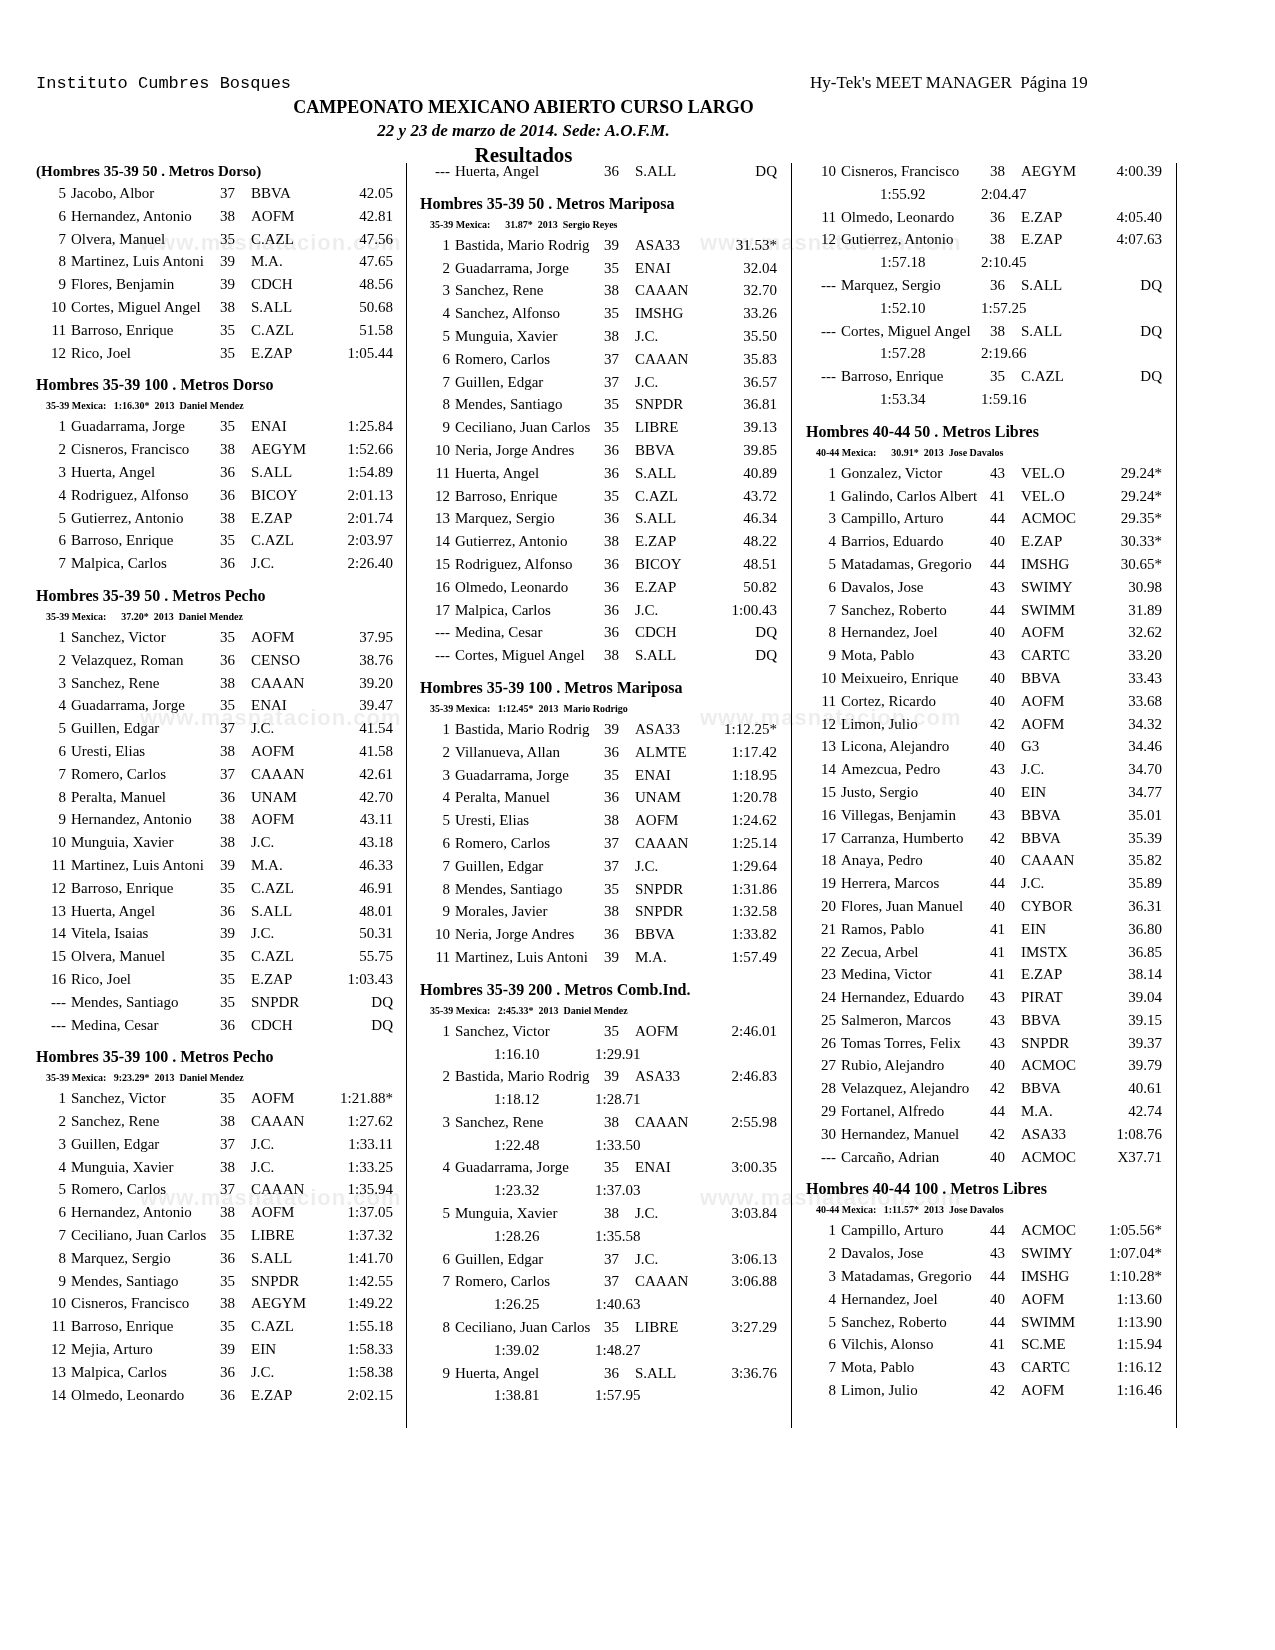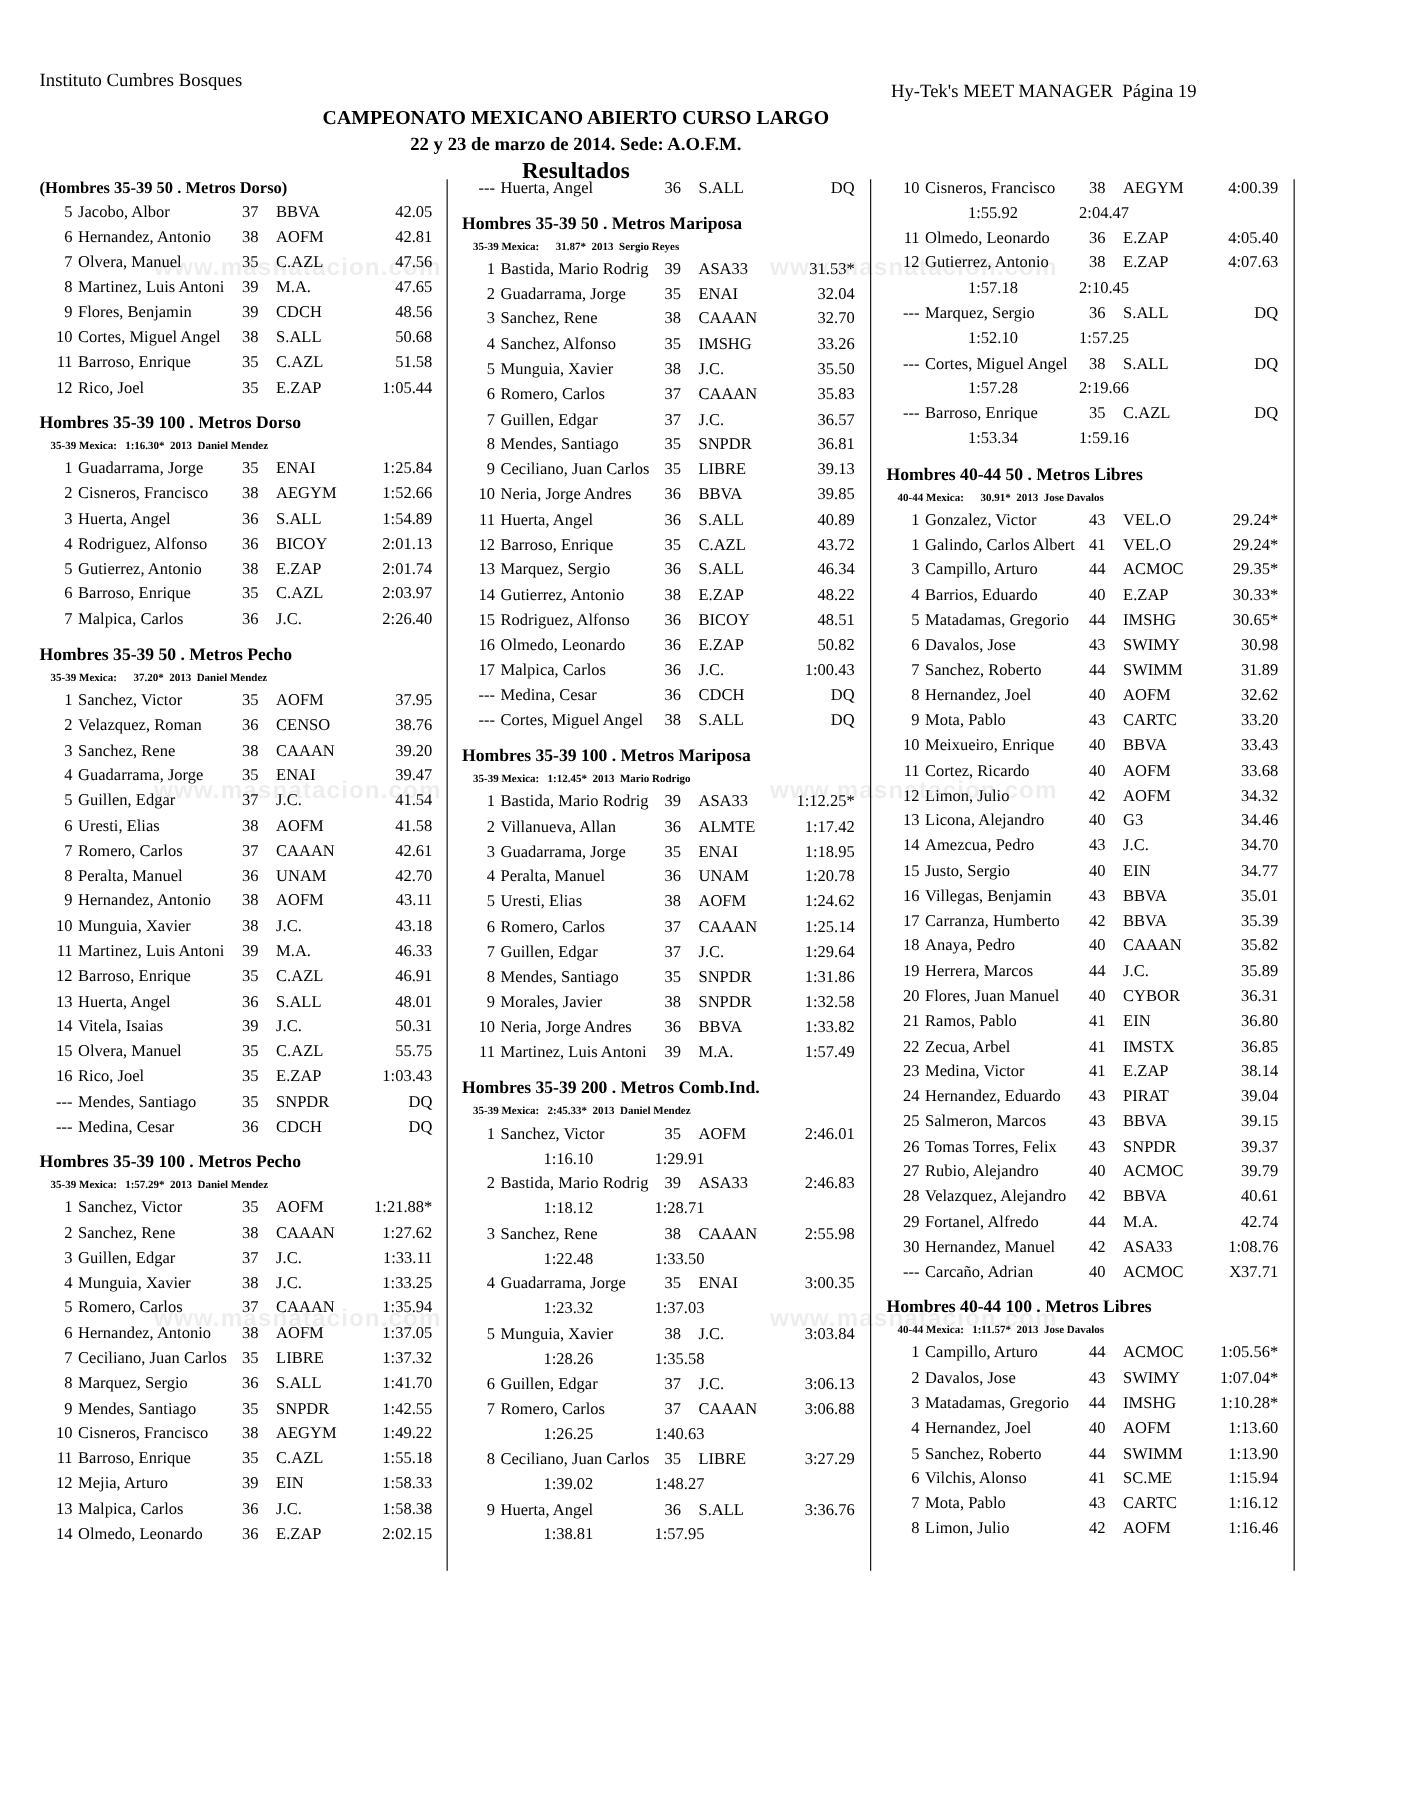--- a/index.html
+++ b/index.html
@@ -1,21 +1,21 @@
 <!DOCTYPE html>
 <html><head>
 <meta charset="utf-8">
 <style>
   html, body { margin: 0; padding: 0; background: #ffffff; }
   body { width: 1275px; height: 1650px; position: relative; font-family: "Liberation Serif", "DejaVu Serif", serif; color: #000; overflow: hidden; }
-  .hdr-left { position: absolute; left: 36px; top: 63px; font-size: 17px; }
+  .hdr-left { position: absolute; left: 36px; top: 74px; font-size: 17px; font-family: Liberation Mono, monospace; }
   .hdr-right { position: absolute; left: 810px; top: 73px; font-size: 17px; white-space: pre; }
   .title { position: absolute; left: 0; width: 1047px; text-align: center; font-weight: bold; }
   .t1 { top: 97px; font-size: 18px; }
-  .t2 { top: 121px; font-size: 17px; }
+  .t2 { top: 121px; font-size: 17px; font-style: italic; }
   .t3 { top: 143px; font-size: 21px; }
   .col { position: absolute; top: 160px; font-size: 15px; }
   .c1 { left: 36px; width: 365px; }
   .c2 { left: 420px; width: 365px; }
   .c3 { left: 806px; width: 370px; }
   .vline { position: absolute; top: 163px; width: 1px; background: #000; }
   .v1 { left: 406px; height: 1265px; }
   .v2 { left: 791px; height: 1265px; }
   .v3 { left: 1176px; height: 1265px; }
   .ev { margin-top: 10px; }
@@ -295,21 +295,21 @@
       <div class="row">
         <span class="pl">---</span>
         <span class="nm">Medina, Cesar</span>
         <span class="ag">36</span>
         <span class="tm">CDCH</span>
         <span class="res">DQ</span>
       </div>
     </div>
     <div class="ev">
       <div class="ev-title">Hombres 35-39 100 . Metros Pecho</div>
-      <div class="rec">35-39 Mexica:   1:57.29*  2013  Daniel Mendez</div>
+      <div class="rec">35-39 Mexica:   9:23.29*  2013  Daniel Mendez</div>
       <div class="row">
         <span class="pl">1</span>
         <span class="nm">Sanchez, Victor</span>
         <span class="ag">35</span>
         <span class="tm">AOFM</span>
         <span class="res">1:21.88*</span>
       </div>
       <div class="row">
         <span class="pl">2</span>
         <span class="nm">Sanchez, Rene</span>

